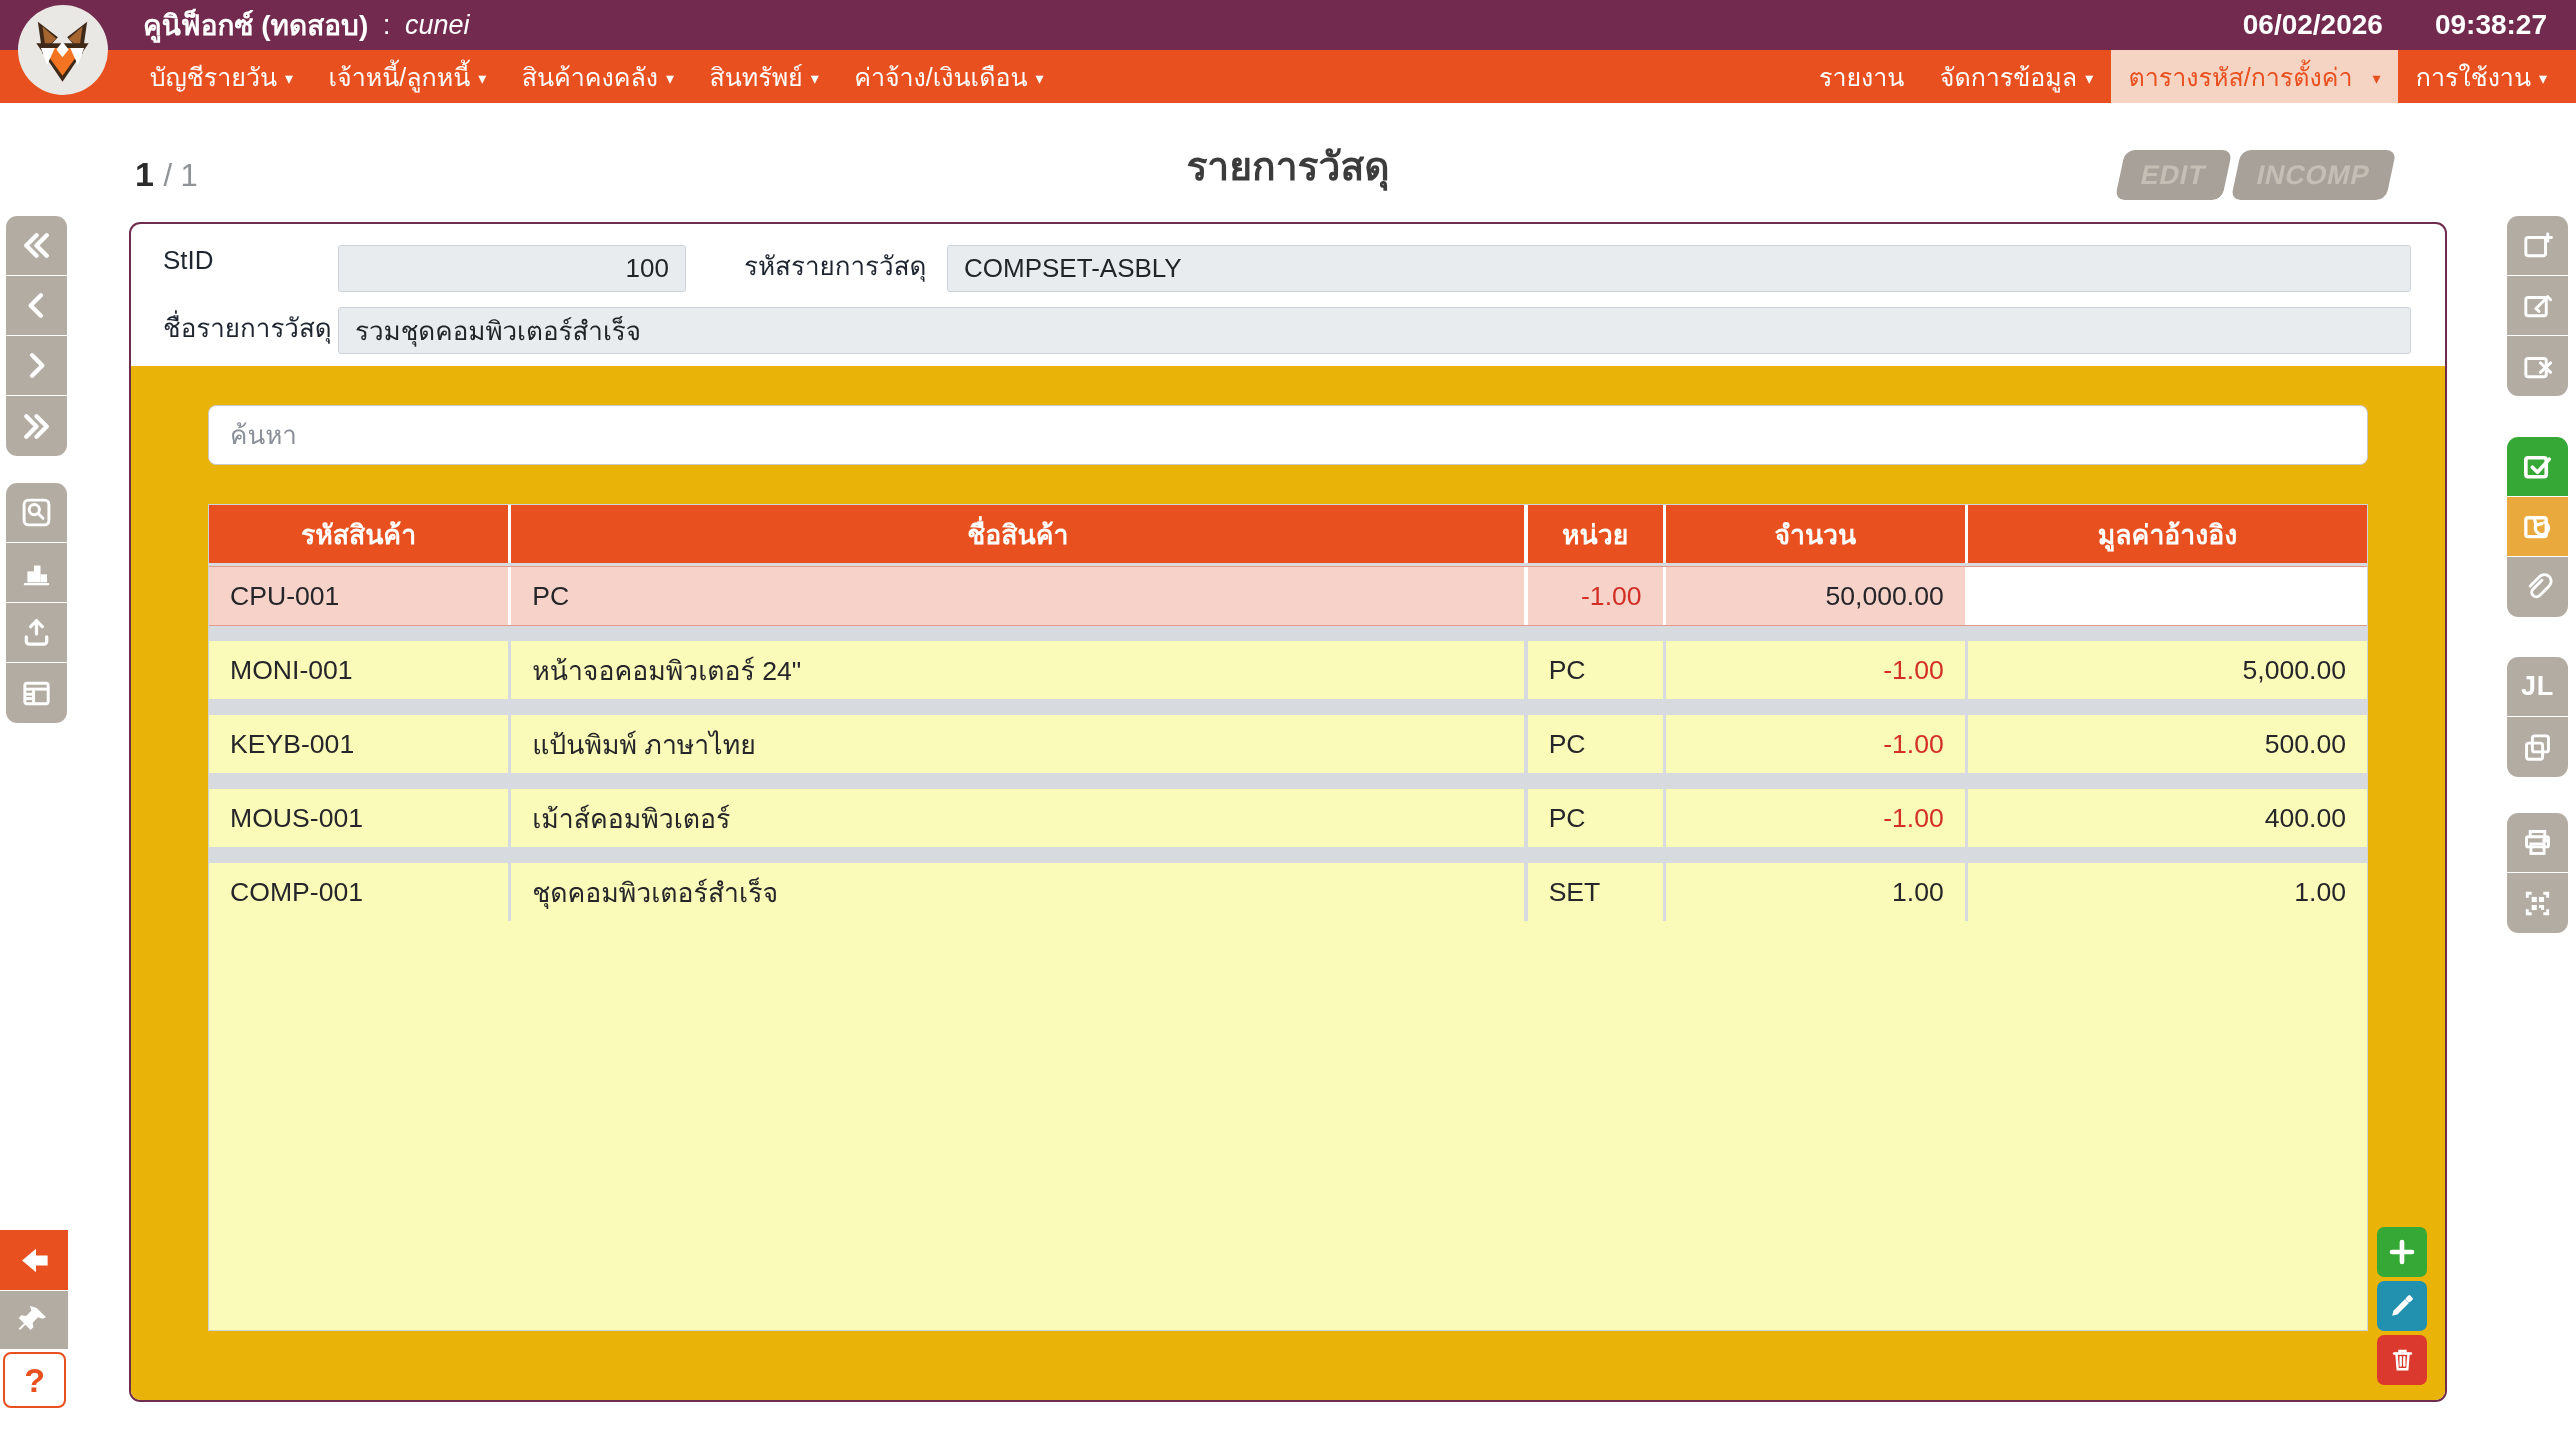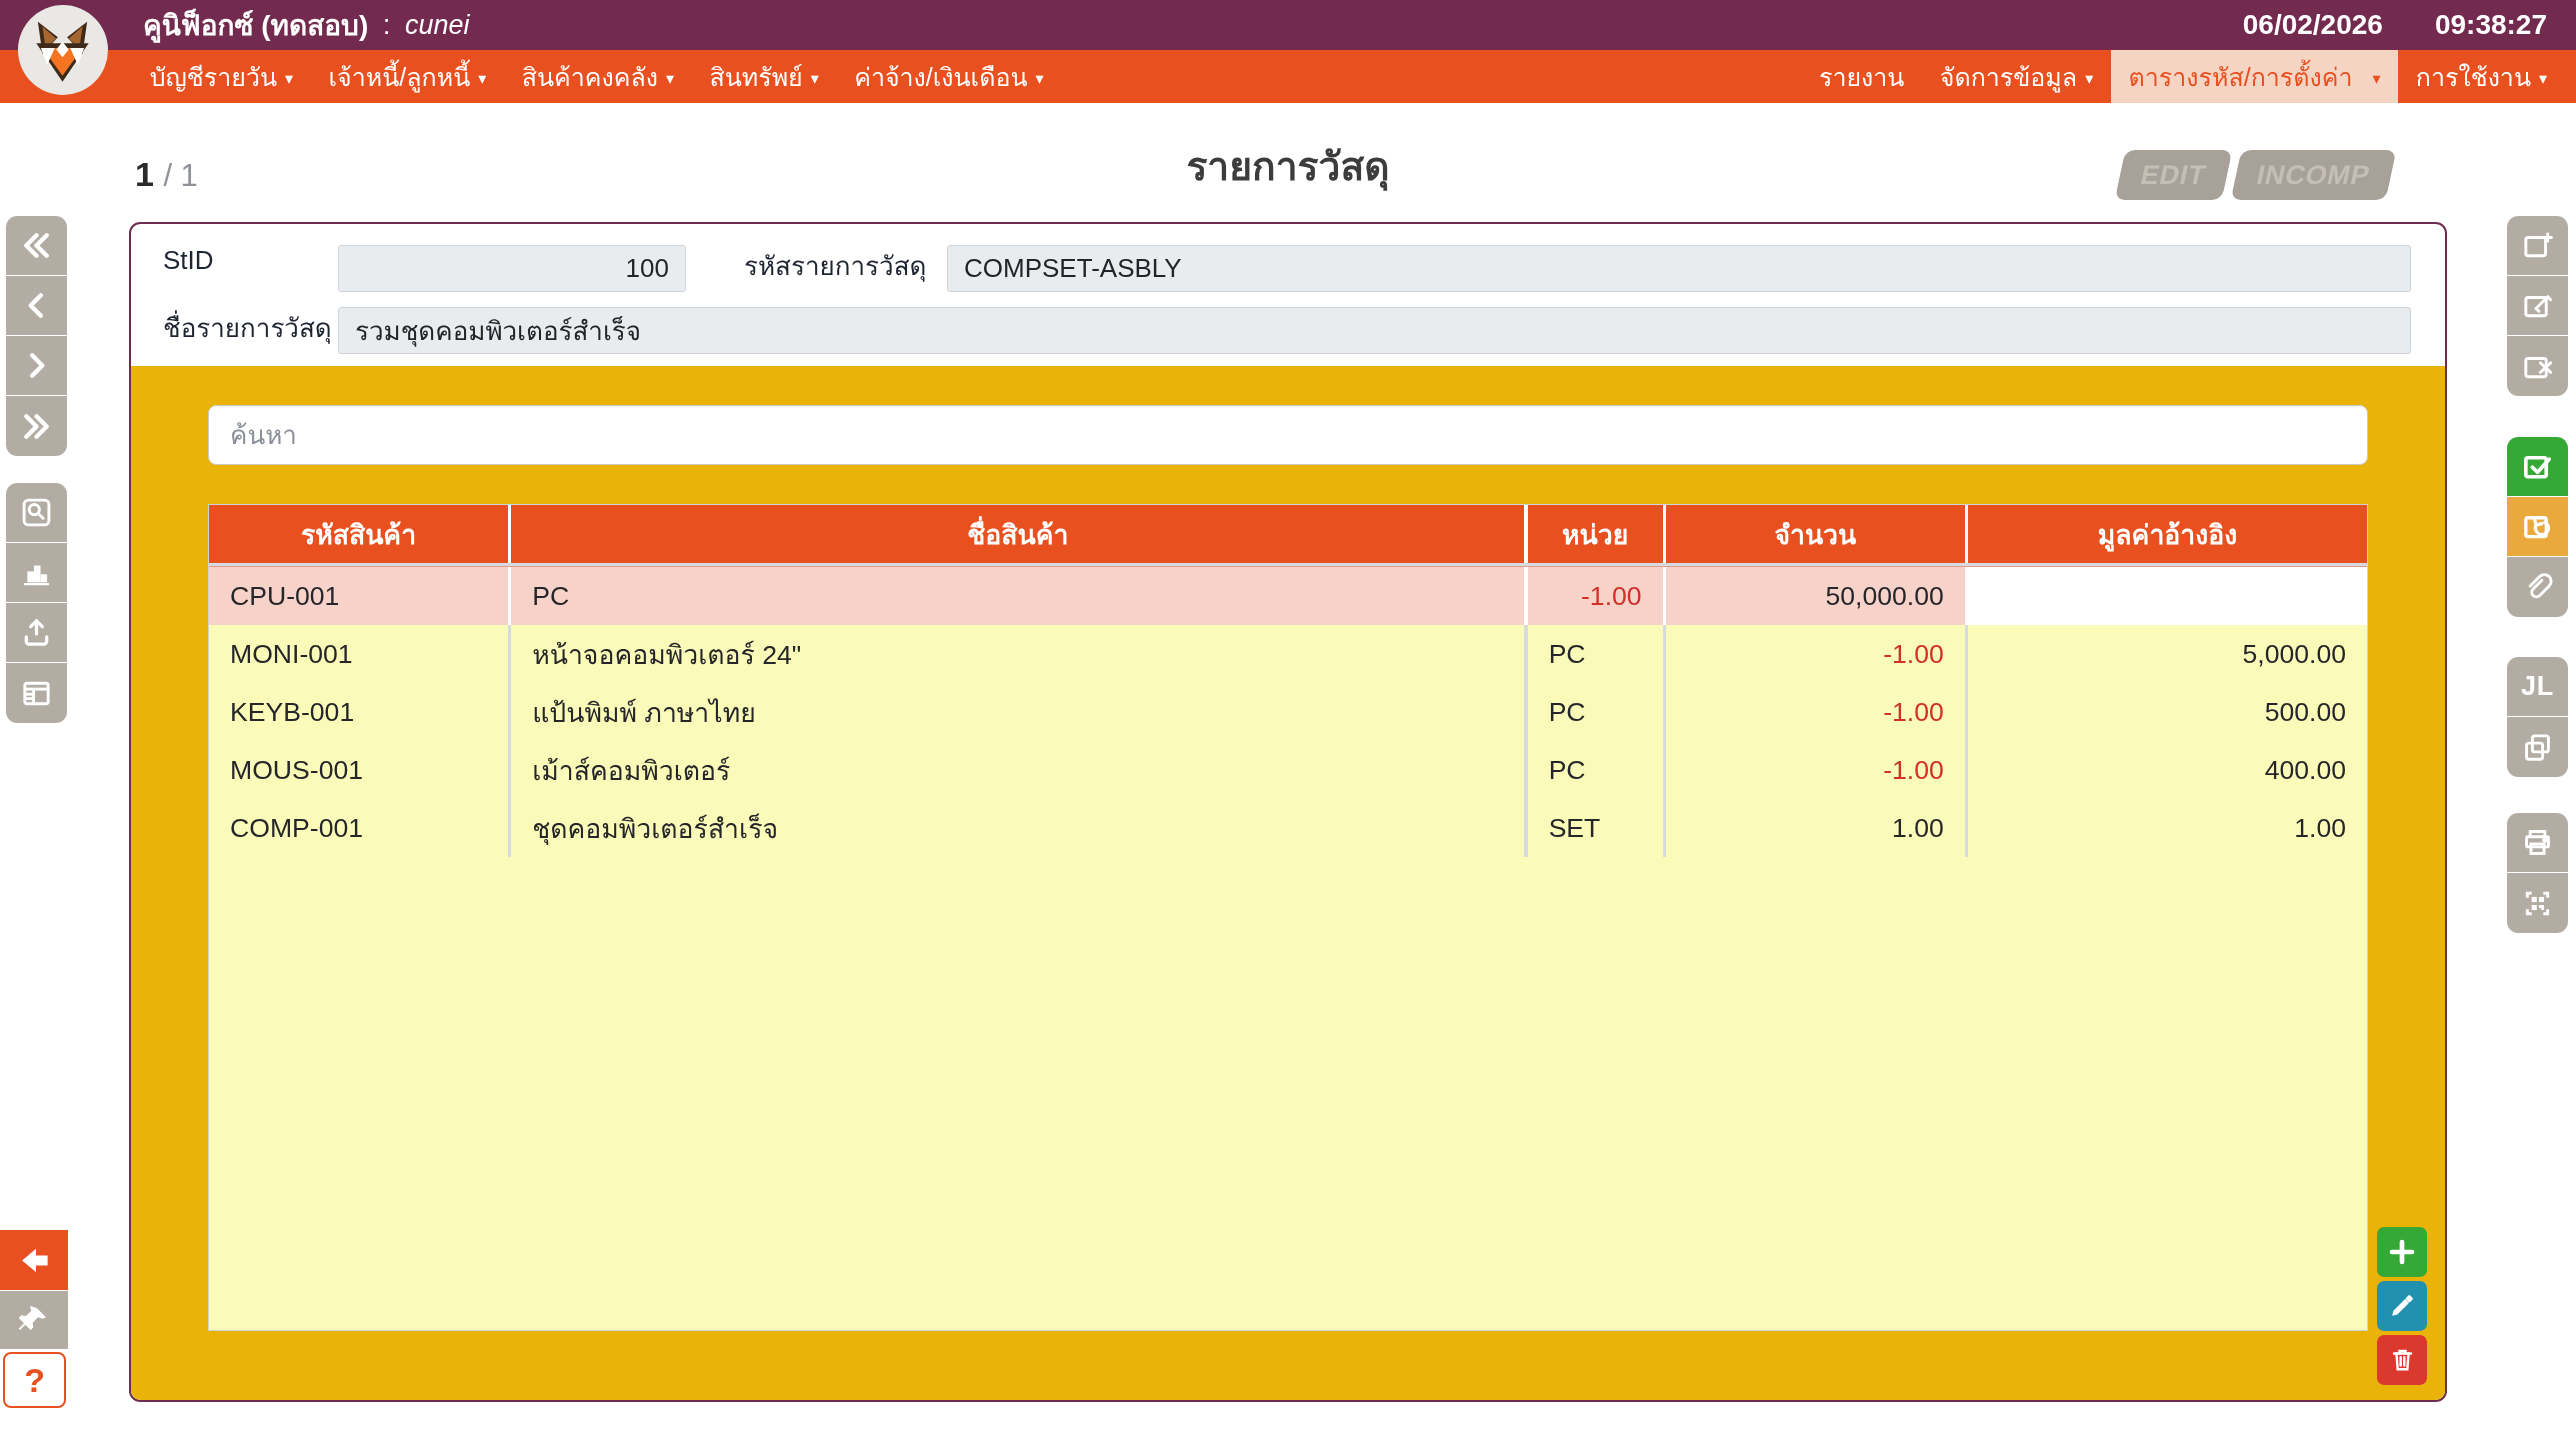--- a/index.html
+++ b/index.html
@@ -56,21 +56,21 @@
   .panel { position:absolute; left:0; top:142px; right:0; bottom:0; background:#eab308; padding:0 77px; }
   .search { margin-top:39px; width:100%; height:60px; background:#fff; border:1.6px solid #C9C9C9;
             border-radius:8px; font-size:26px; color:#2b2b2b; padding:0 21px; font-family:"Liberation Sans",sans-serif; }
   .search::placeholder { color:#8A8F98; }
 
   .table-outer { margin-top:39px; height:827px; background:#FBFBB9; border:1.6px solid #CFD4D9; overflow:hidden; }
   .trow { display:grid; grid-template-columns:299px 1fr 135px 299px 399px; gap:3.2px; }
   .thead { background:#fff;font-family:Liberation Mono, monospace; }
   .thead .hcell { background:#E8501F; color:#fff; font-weight:bold; font-size:26.6px; height:58px;
                   display:flex; align-items:center; justify-content:center; }
-  .tbody { background:#D7DBDF; display:flex; flex-direction:column; gap:0; padding-top:4px; }
+  .tbody { background:#D7DBDF; display:flex; flex-direction:column; gap:16px; padding-top:4px; }
   .trow.data { background:#D7DBDF; }
   .trow.data .cell { background:#FBFBB9; height:58px; display:flex; align-items:center;
                      padding:0 21px; font-size:26.6px; color:#26262A; }
   .trow.data.selected { background:#fff; outline:1.6px solid #E49A8B; outline-offset:-0.8px; }
   .trow.data.selected .cell { background:#F6D2C8; }
   .cell.qty, .cell.val { justify-content:flex-end; }
   .cell.qty.neg { color:#D22F27; }
 
   .float-actions { position:absolute; right:17.7px; bottom:15.3px; display:flex; flex-direction:column; gap:4px; }
   .fab { width:50px; height:50px; border-radius:7.2px; display:flex; align-items:center; justify-content:center; cursor:pointer; }

